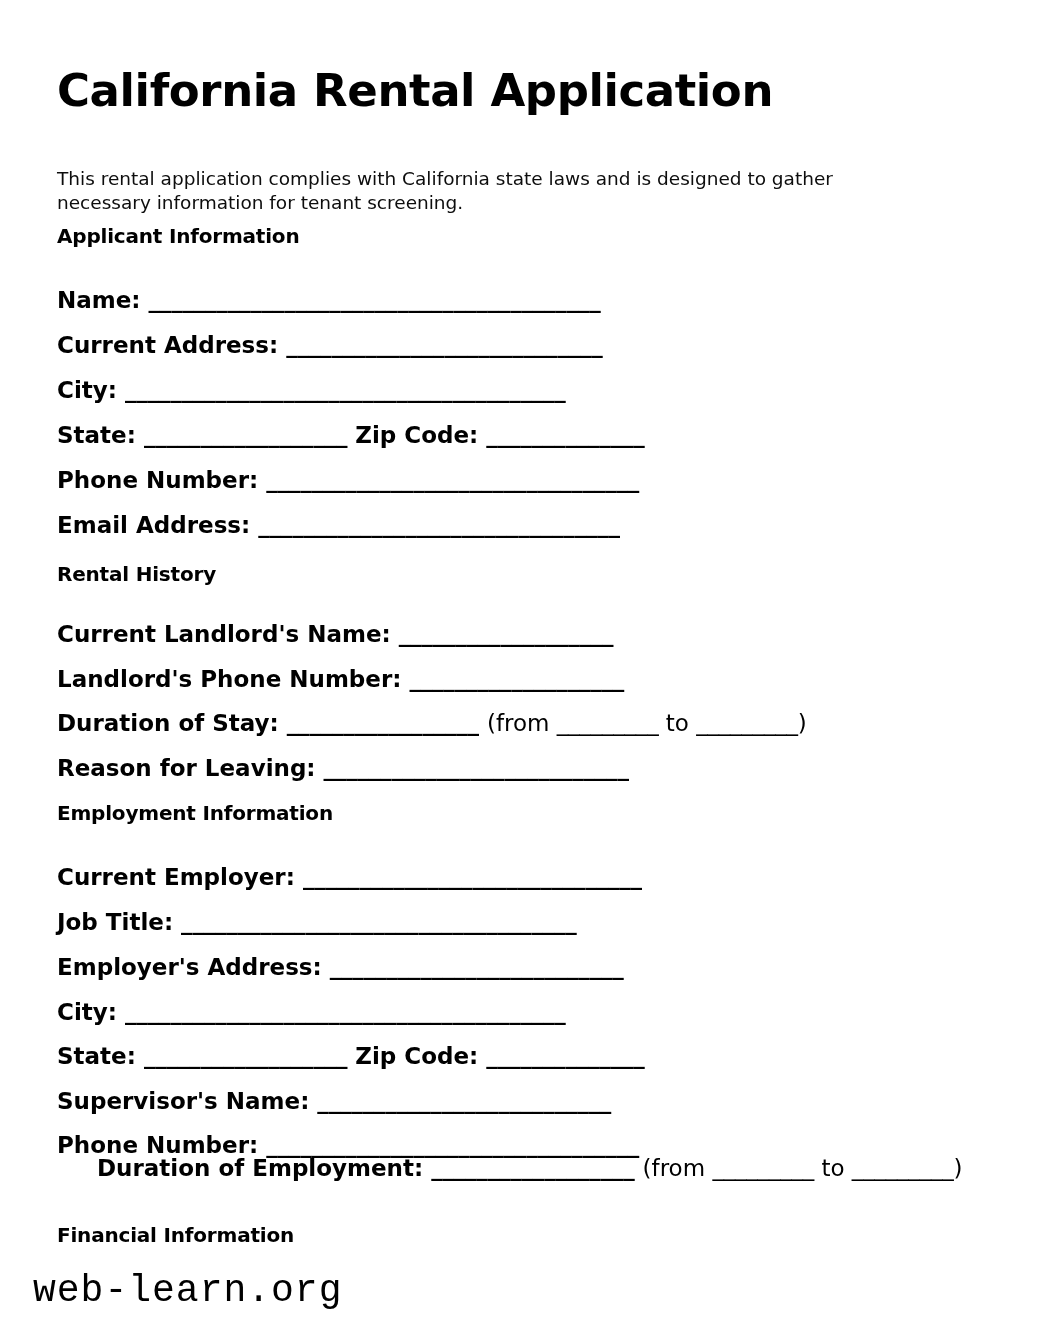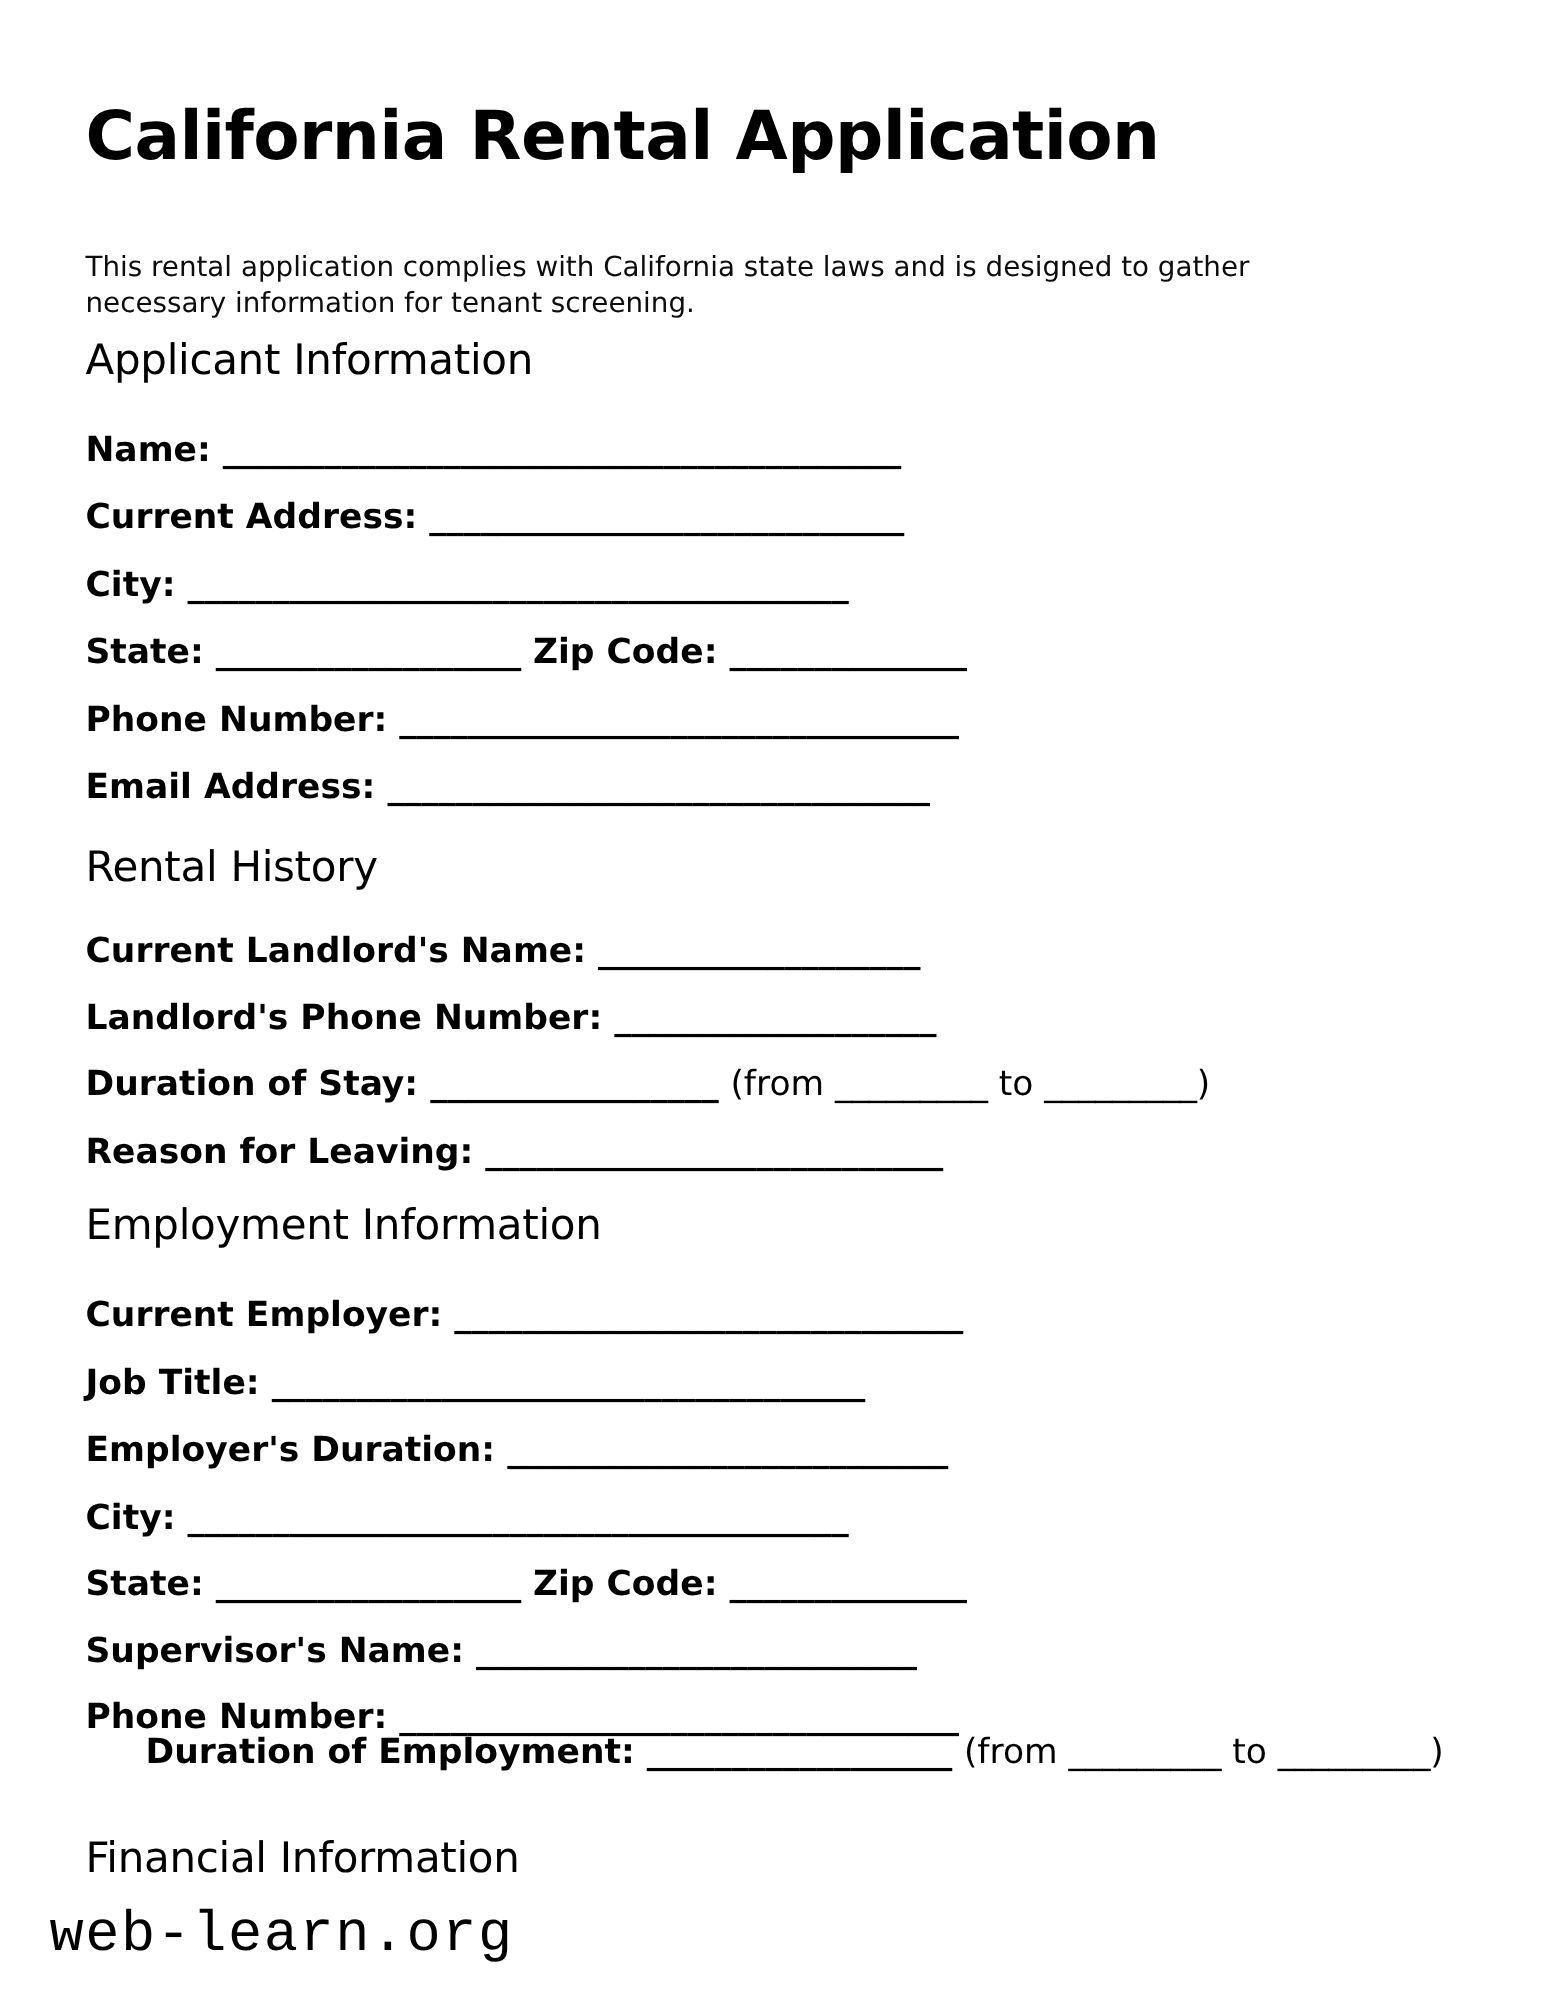--- a/index.html
+++ b/index.html
@@ -50,22 +50,22 @@
     left: 0;
     top: 148px;
     width: 855px;
     font-size: 18.5px;
     font-weight: normal;
     line-height: 1.35;
     color: #0d0d0d;
   }
 
   h2.section-title {
-    font-size: 28px;
-    font-weight: normal;
+    font-size: 20px;
+    font-weight: bold;
     margin: 0;
     padding: 0;
     position: absolute;
     left: 0;
     line-height: 1.0;
     white-space: nowrap;
     letter-spacing: -0.2px;
   }
 
   .field-row {
@@ -182,21 +182,21 @@
       <span class="field-label">Current Employer:</span>
       <span class="blank">______________________________</span>
     </div>
 
     <div class="field-row" style="top:911px;">
       <span class="field-label">Job Title:</span>
       <span class="blank">___________________________________</span>
     </div>
 
     <div class="field-row" style="top:956px;">
-      <span class="field-label">Employer's Duration:</span>
+      <span class="field-label">Employer's Address:</span>
       <span class="blank">__________________________</span>
     </div>
 
     <div class="field-row" style="top:1001px;">
       <span class="field-label">City:</span>
       <span class="blank">_______________________________________</span>
     </div>
 
     <div class="field-row" style="top:1045px;">
       <span class="field-label">State:</span>

